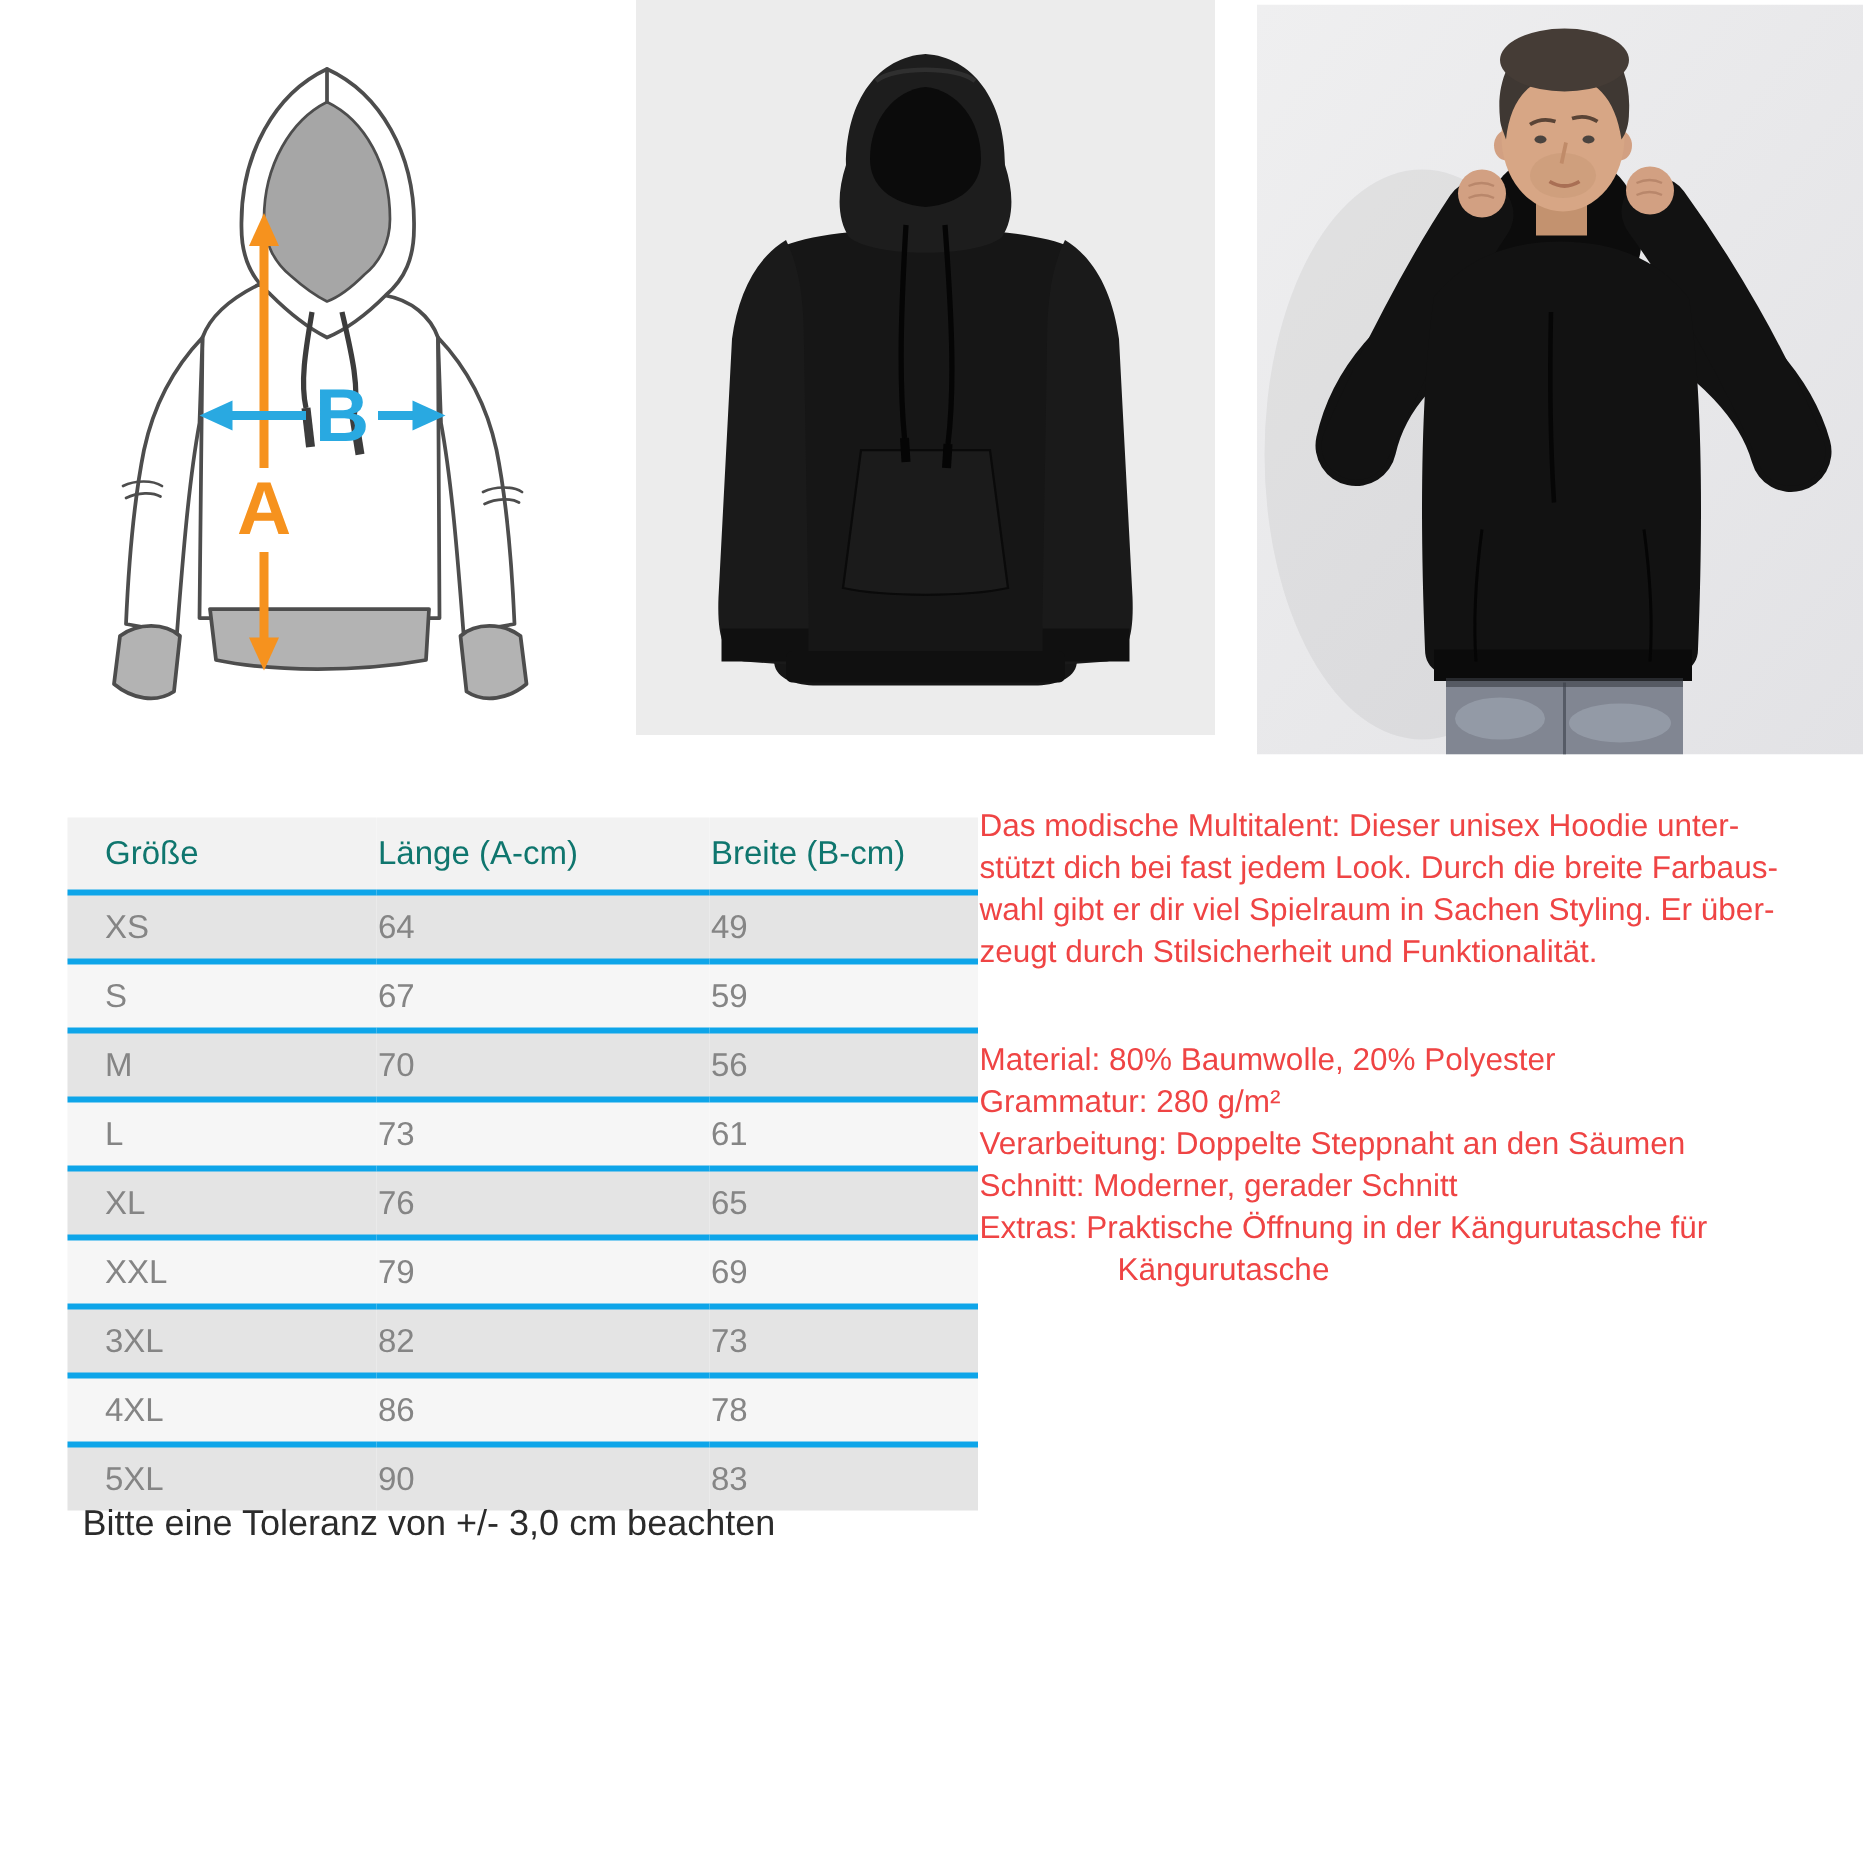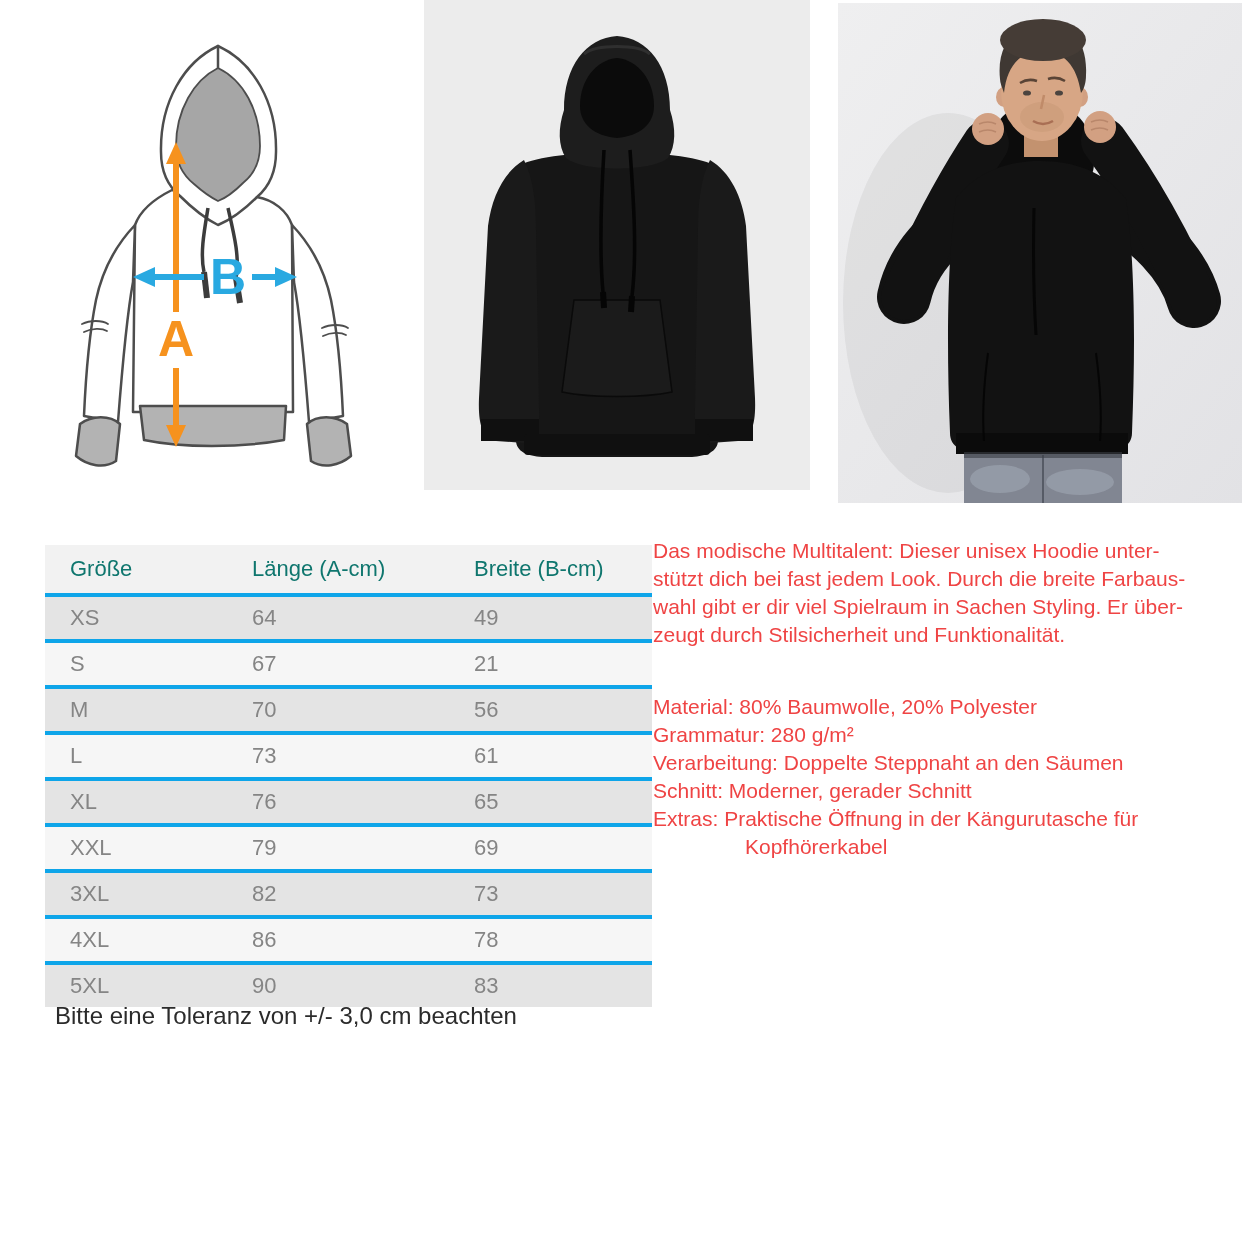--- a/index.html
+++ b/index.html
@@ -176,21 +176,21 @@
       </thead>
       <tbody>
           <tr>
             <td>XS</td>
             <td>64</td>
             <td>49</td>
           </tr>
           <tr>
             <td>S</td>
             <td>67</td>
-            <td>21</td>
+            <td>59</td>
           </tr>
           <tr>
             <td>M</td>
             <td>70</td>
             <td>56</td>
           </tr>
           <tr>
             <td>L</td>
             <td>73</td>
             <td>61</td>
@@ -227,18 +227,18 @@
   <div id="description">
     <p class="intro">Das modische Multitalent: Dieser unisex Hoodie unter-
 stützt dich bei fast jedem Look. Durch die breite Farbaus-
 wahl gibt er dir viel Spielraum in Sachen Styling. Er über-
 zeugt durch Stilsicherheit und Funktionalität.</p>
     <p class="detail">Material: 80% Baumwolle, 20% Polyester</p>
     <p class="detail">Grammatur: 280 g/m²</p>
     <p class="detail">Verarbeitung: Doppelte Steppnaht an den Säumen</p>
     <p class="detail">Schnitt: Moderner, gerader Schnitt</p>
     <p class="detail">Extras: Praktische Öffnung in der Kängurutasche für</p>
-    <p class="detail indent">Kopfhörerkabel</p>
+    <p class="detail indent">Kängurutasche</p>
   </div>
 
   <div id="tolerance">Bitte eine Toleranz von +/- 3,0 cm beachten</div>
 
 </div>
 
 </body></html>

